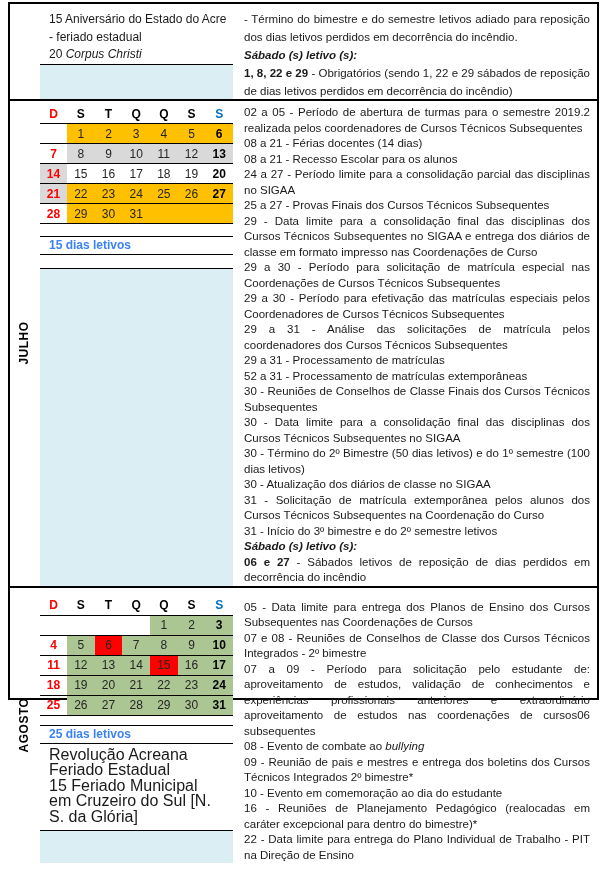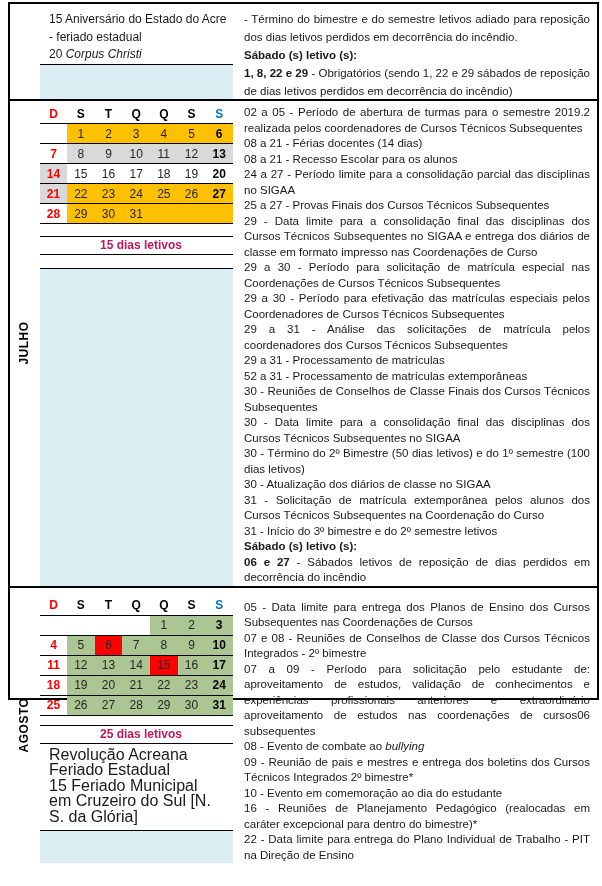--- a/index.html
+++ b/index.html
@@ -18,32 +18,32 @@
   .cr span{display:flex;align-items:center;justify-content:center;font-size:12px;color:#262626;}
   .hd span{font-weight:bold;color:#000;}
   .hd .d{color:#FF0000;}
   .hd .sb{color:#0070C0;}
   .sun{color:#FF0000 !important;font-weight:bold;}
   .sat{font-weight:bold;color:#000 !important;}
   .or{background:#FFC000;}
   .gy{background:#D9D9D9;}
   .gn{background:#ABC593;}
   .rd{background:#FF0000;}
-  .diasbox{margin-top:12px;border-top:1.6px solid #000;border-bottom:1.6px solid #000;font-size:12px;font-weight:bold;padding:1px 0 2px 9px;color:#be185d;text-align:center;}
+  .diasbox{margin-top:12px;border-top:1.6px solid #000;border-bottom:1.6px solid #000;font-size:12px;font-weight:bold;padding:1px 0 2px 9px;color:#3b82f6;}
   .blue{background:#DAEEF3;border-top:1.6px solid #000;flex:1;margin-top:13px;}
   .blue.tight{margin-top:0;}
   .blue.aug{margin-top:4px;}
   
   .lefttext{font-size:12px;line-height:17.5px;padding:5px 0 0 9px;color:#1a1a1a;}
   .holtext{font-size:16px;line-height:15.5px;padding:3px 14px 2px 9px;color:#1a1a1a;}
   
   .events{box-sizing:border-box;padding:4px 7px 0 8px;font-size:11.5px;line-height:15.5px;text-align:justify;color:#1a1a1a;}
   .events.top{line-height:18px;padding-top:6px;}
   .events p{margin:0;}
-  .bi{font-weight:bold;}
+  .bi{font-weight:bold;font-style:italic;}
   .b{font-weight:bold;}
 </style>
 </head>
 <body>
 
 <div class="sheet">
 
   <div class="sec sec-top">
     <div class="monthcell"></div>
     <div class="calcol">

